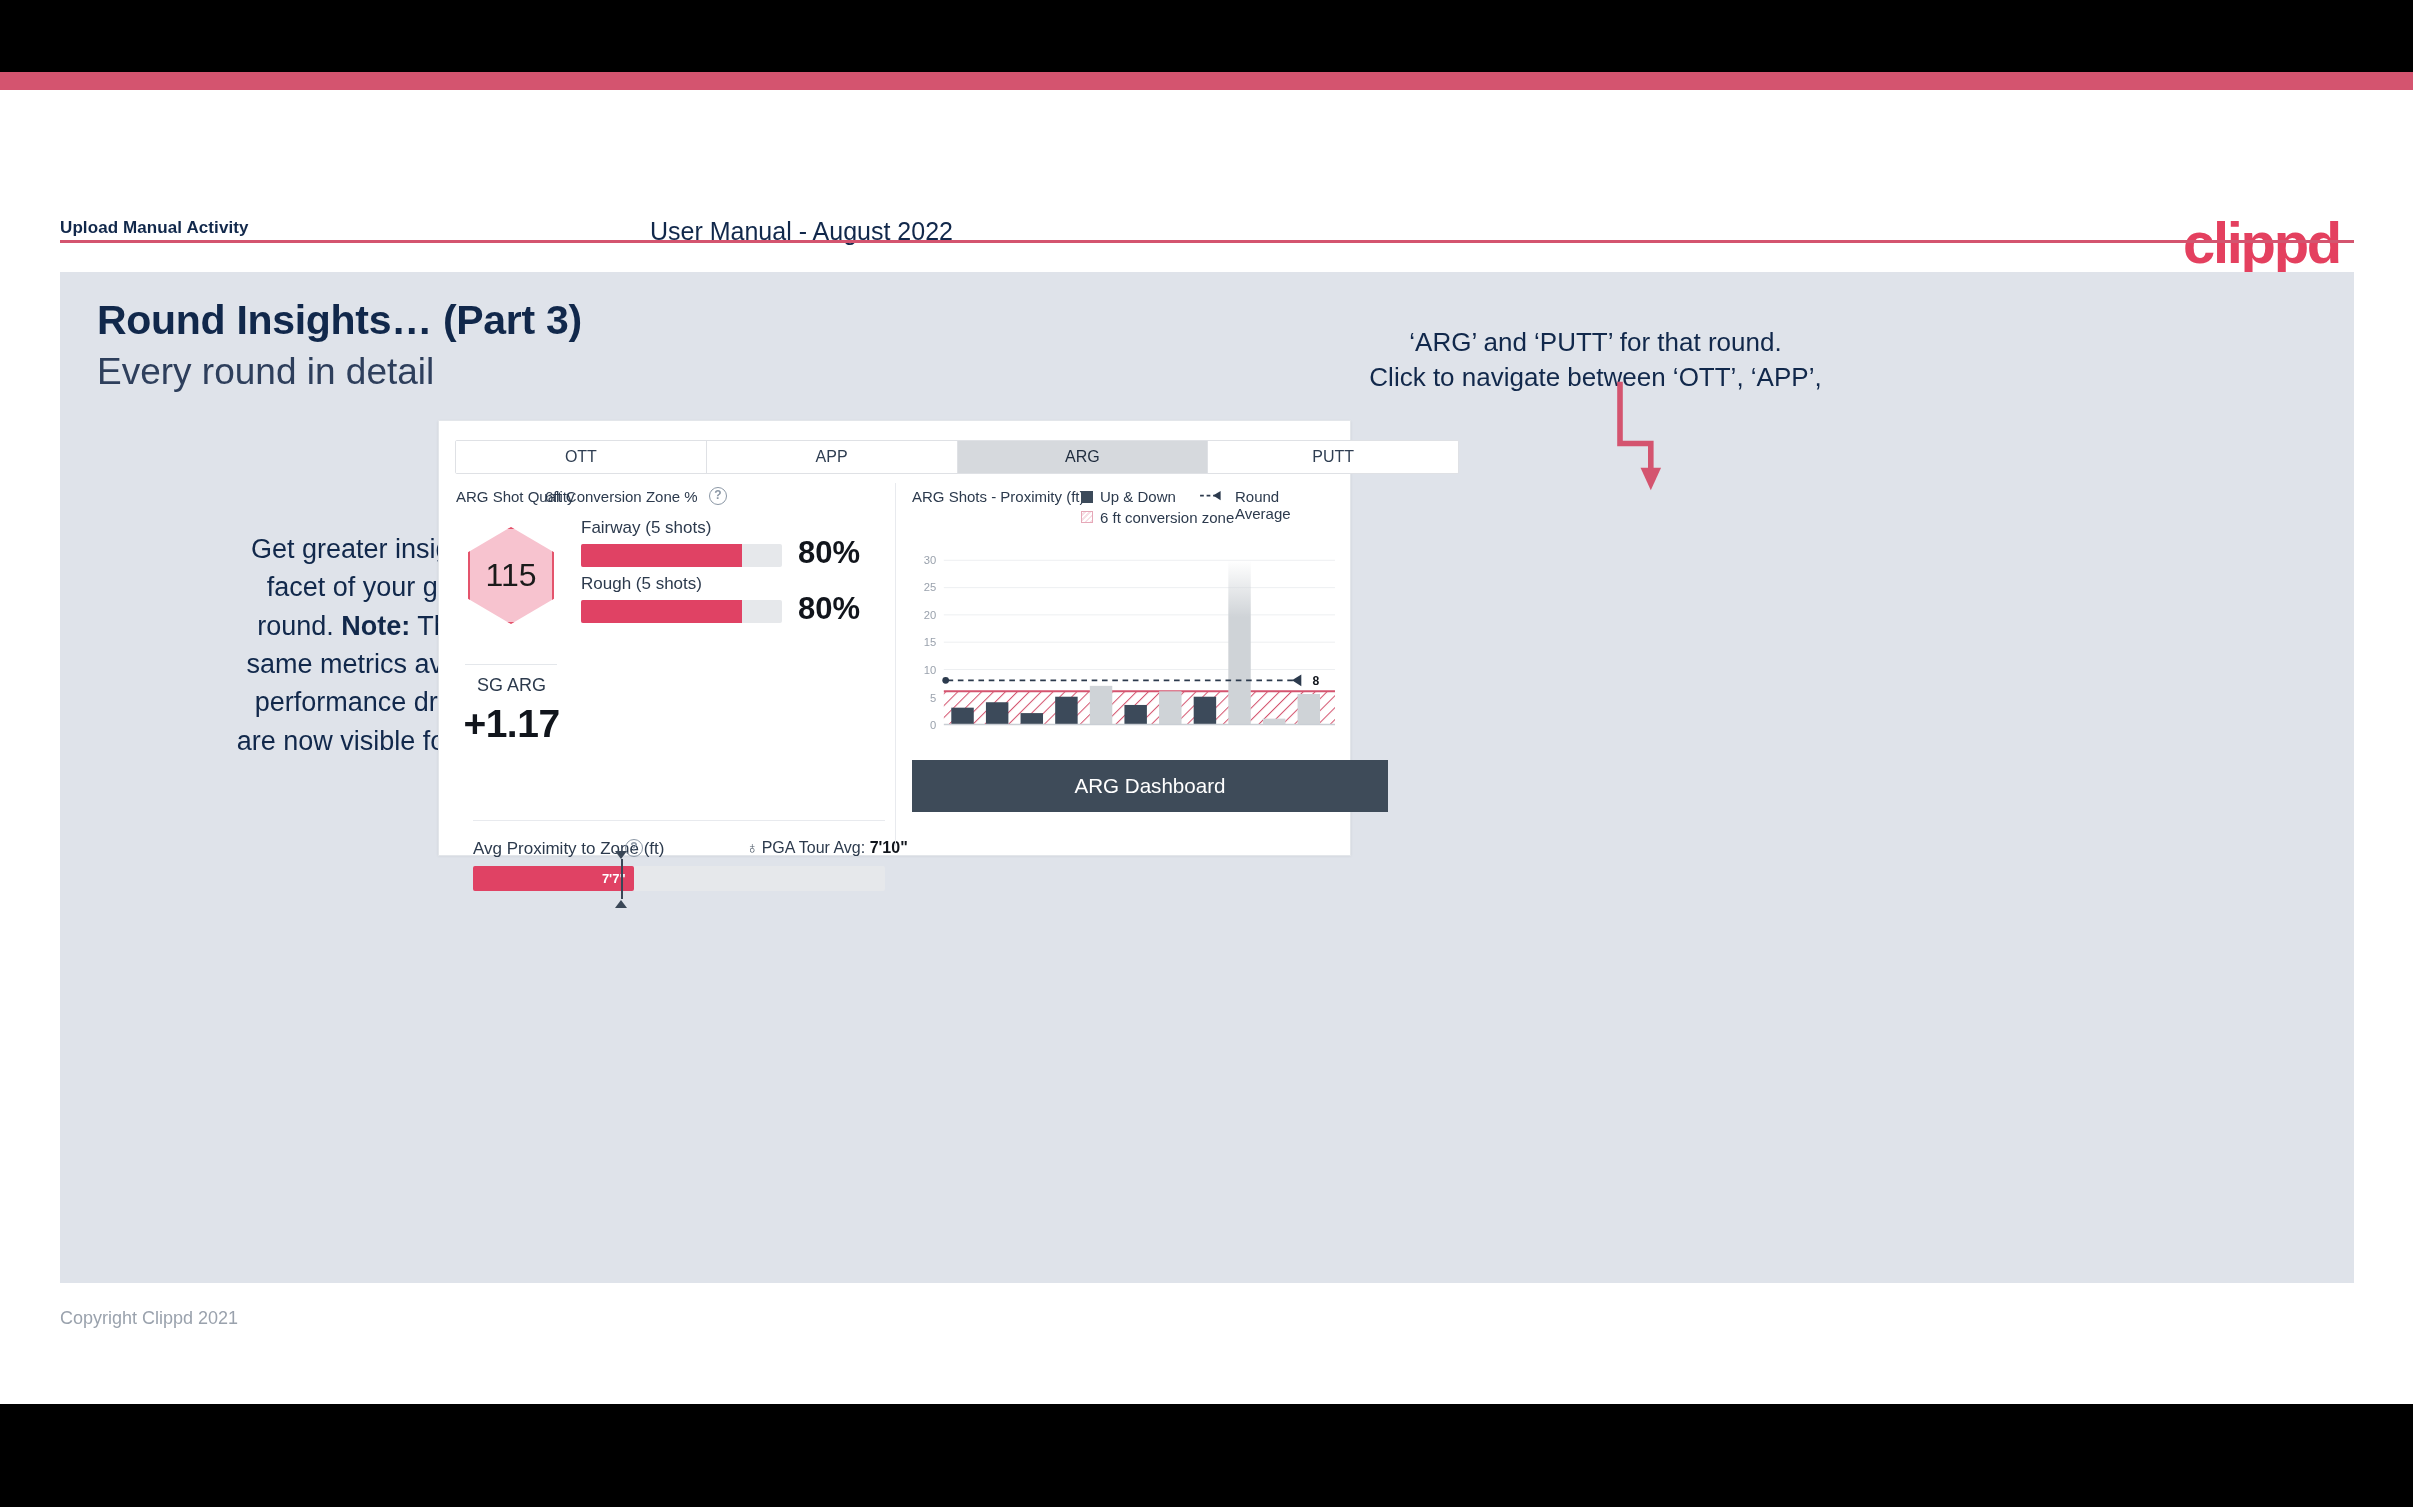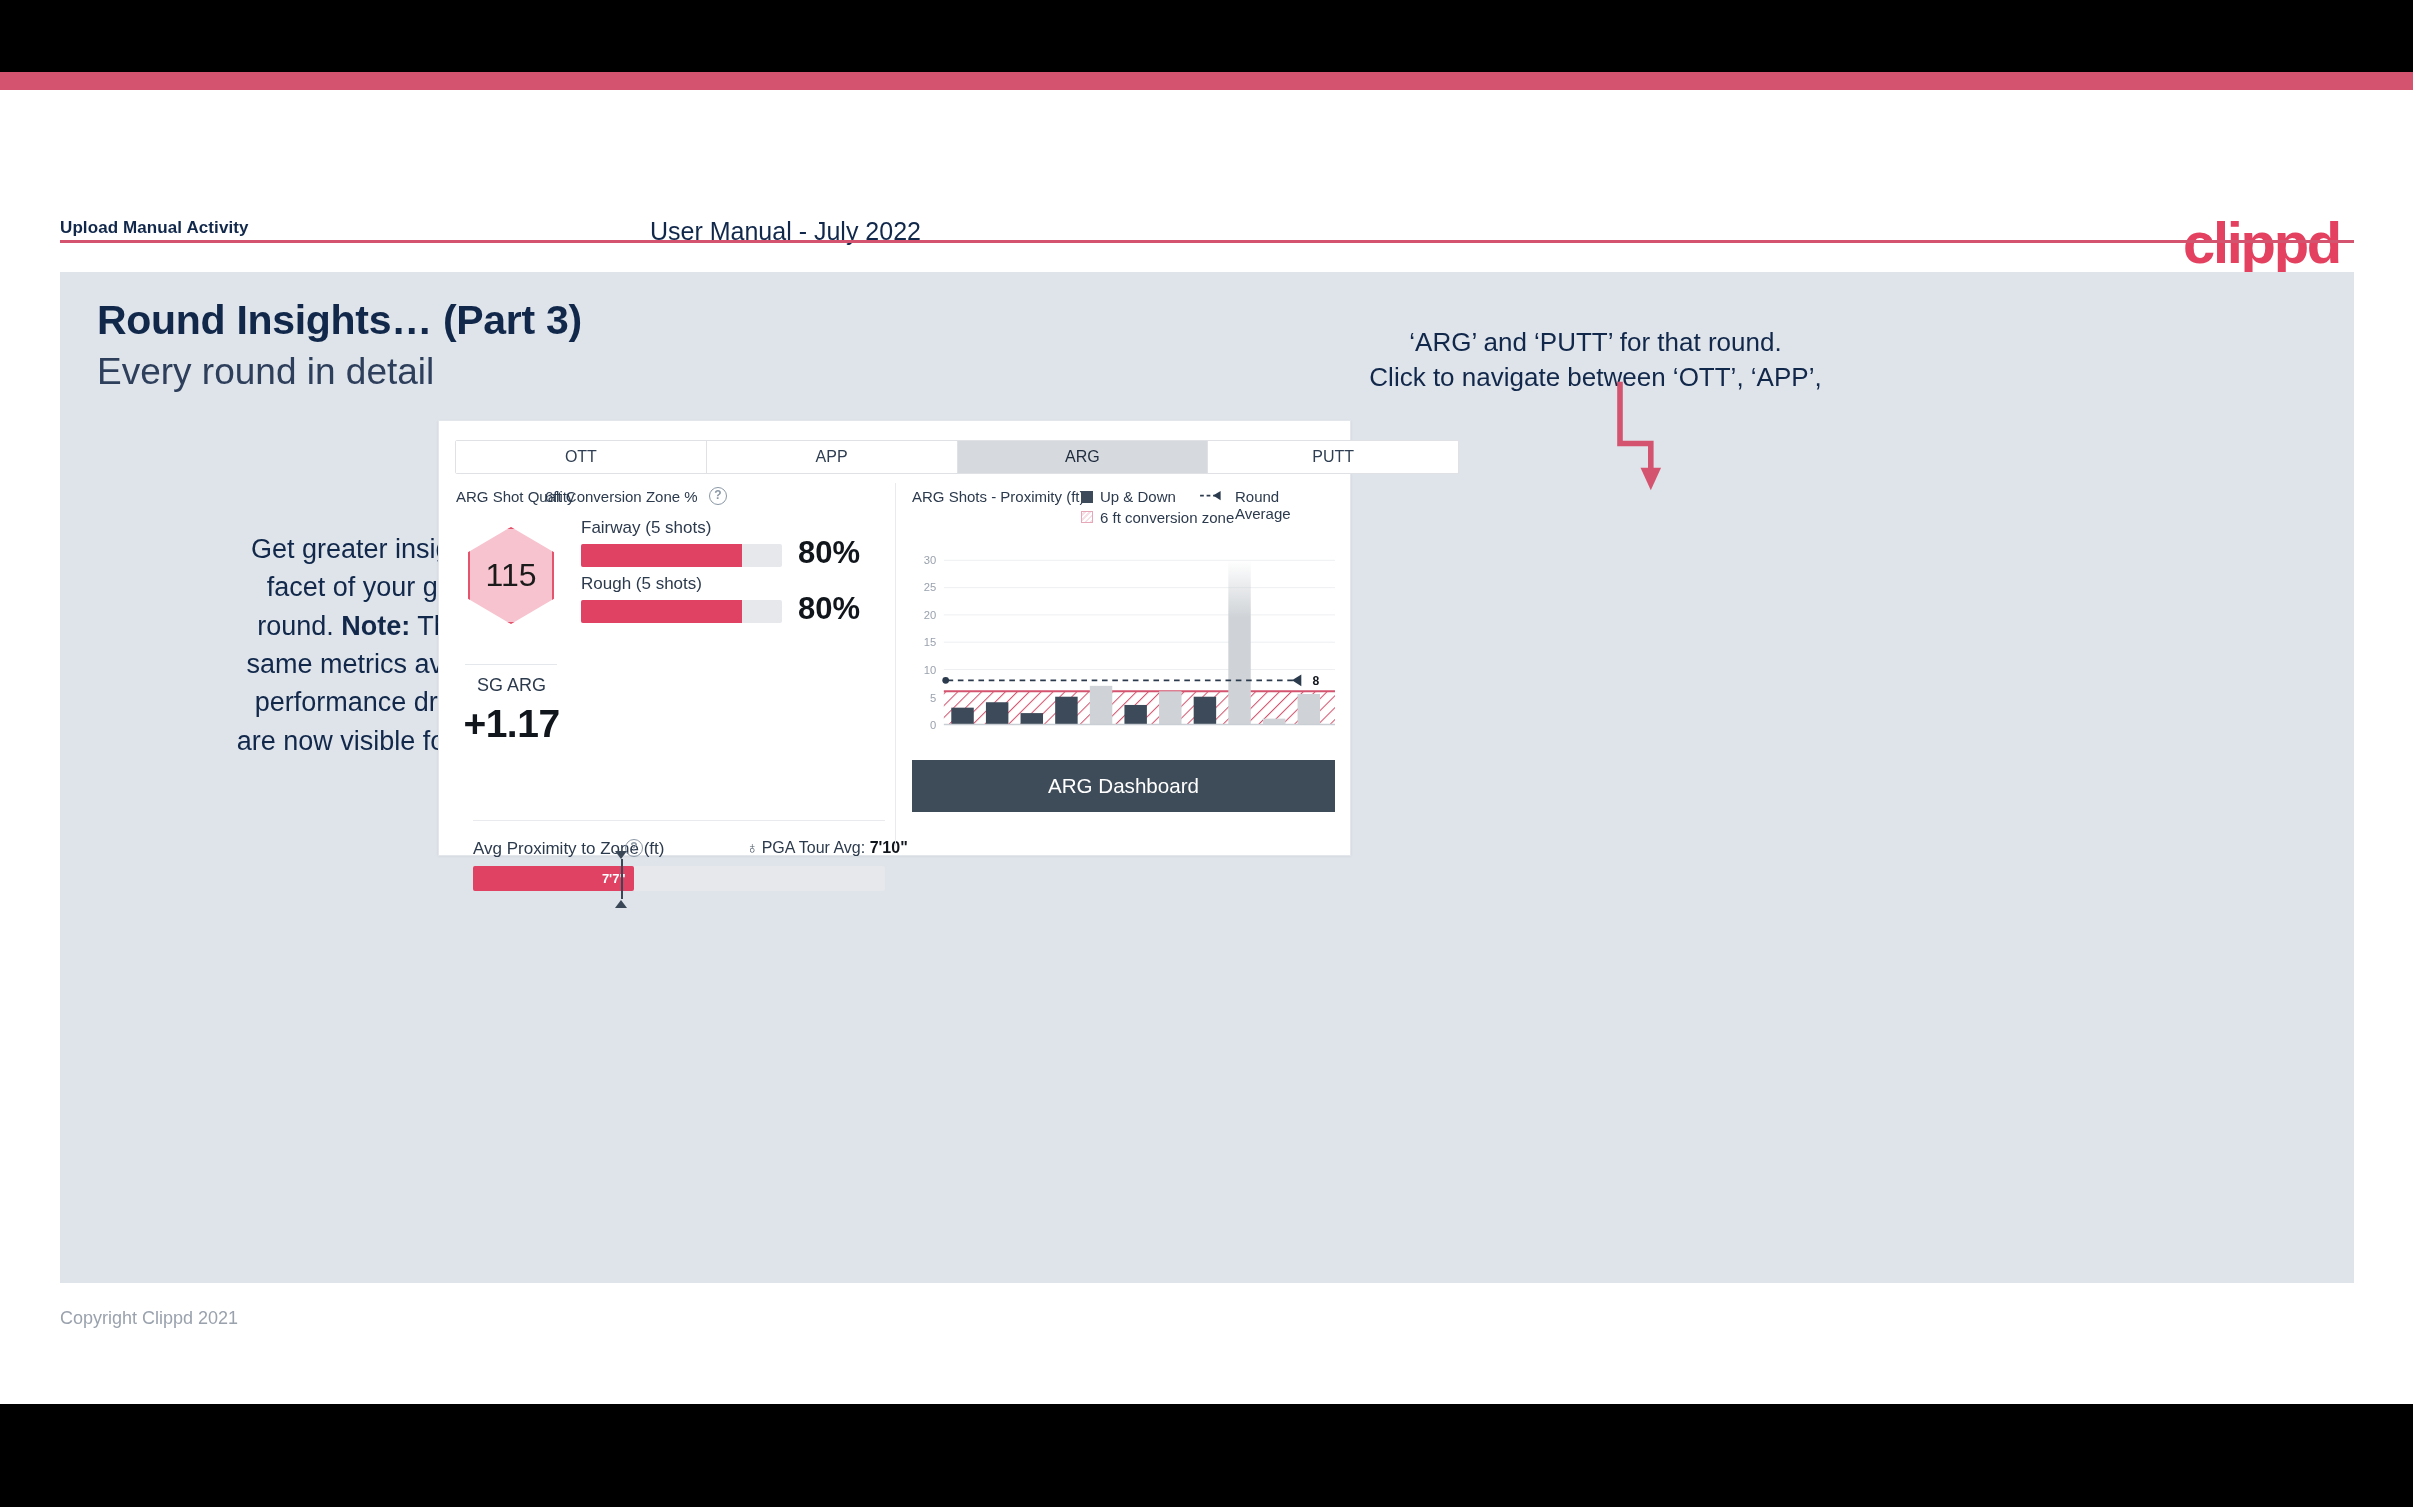--- a/index.html
+++ b/index.html
@@ -159,21 +159,21 @@
   .lg-ra { position:absolute; left:323px; top:0; font-size:15px; color:#2c3a4d; }
   .lg-hatch {
     position:absolute; left:169px; top:23.4px; width:12px; height:12px;
     border:0.9px solid #e6a8b8;
     background: repeating-linear-gradient(-45deg,#f7dfe5 0 1.9px,#fff 1.9px 3.7px);
   }
   .lg-cz { position:absolute; left:188px; top:20.6px; font-size:15px; color:#2c3a4d; }
 
   .plot { position:absolute; left:0; top:58px; width:423px; height:197px; }
   .dash-btn {
-    position:absolute; left:0; top:272px; width:423px; height:52px;
+    position:absolute; left:0; top:272px; width:476px; height:52px;
     background:#3e4b59; border:none; color:#fff;
     font-size:20.6px; font-family:"Liberation Sans", sans-serif;
     display:flex; align-items:center; justify-content:center; cursor:pointer;
   }
 
   .copyright {
     position:absolute; left:60px; top:1218px;
     font-size:18px; color:#9aa2ad;
   }
 </style>
@@ -181,21 +181,21 @@
 <body>
 
 <div class="letterbox-top"></div>
 <div class="accent-strip"></div>
 <div class="letterbox-bot"></div>
 
 <div class="slide">
 
   <div class="hdr">
     <div class="hdr-left">Upload Manual Activity</div>
-    <div class="hdr-mid">User Manual - July 2022</div>
+    <div class="hdr-mid">User Manual - August 2022</div>
     <div class="logo">clippd</div>
     <div class="hdr-rule"></div>
   </div>
 
   <div class="panel">
 
     <div class="title-main">Round Insights… (Part 3)</div>
     <div class="title-sub">Every round in detail</div>
 
     <div class="callout">

